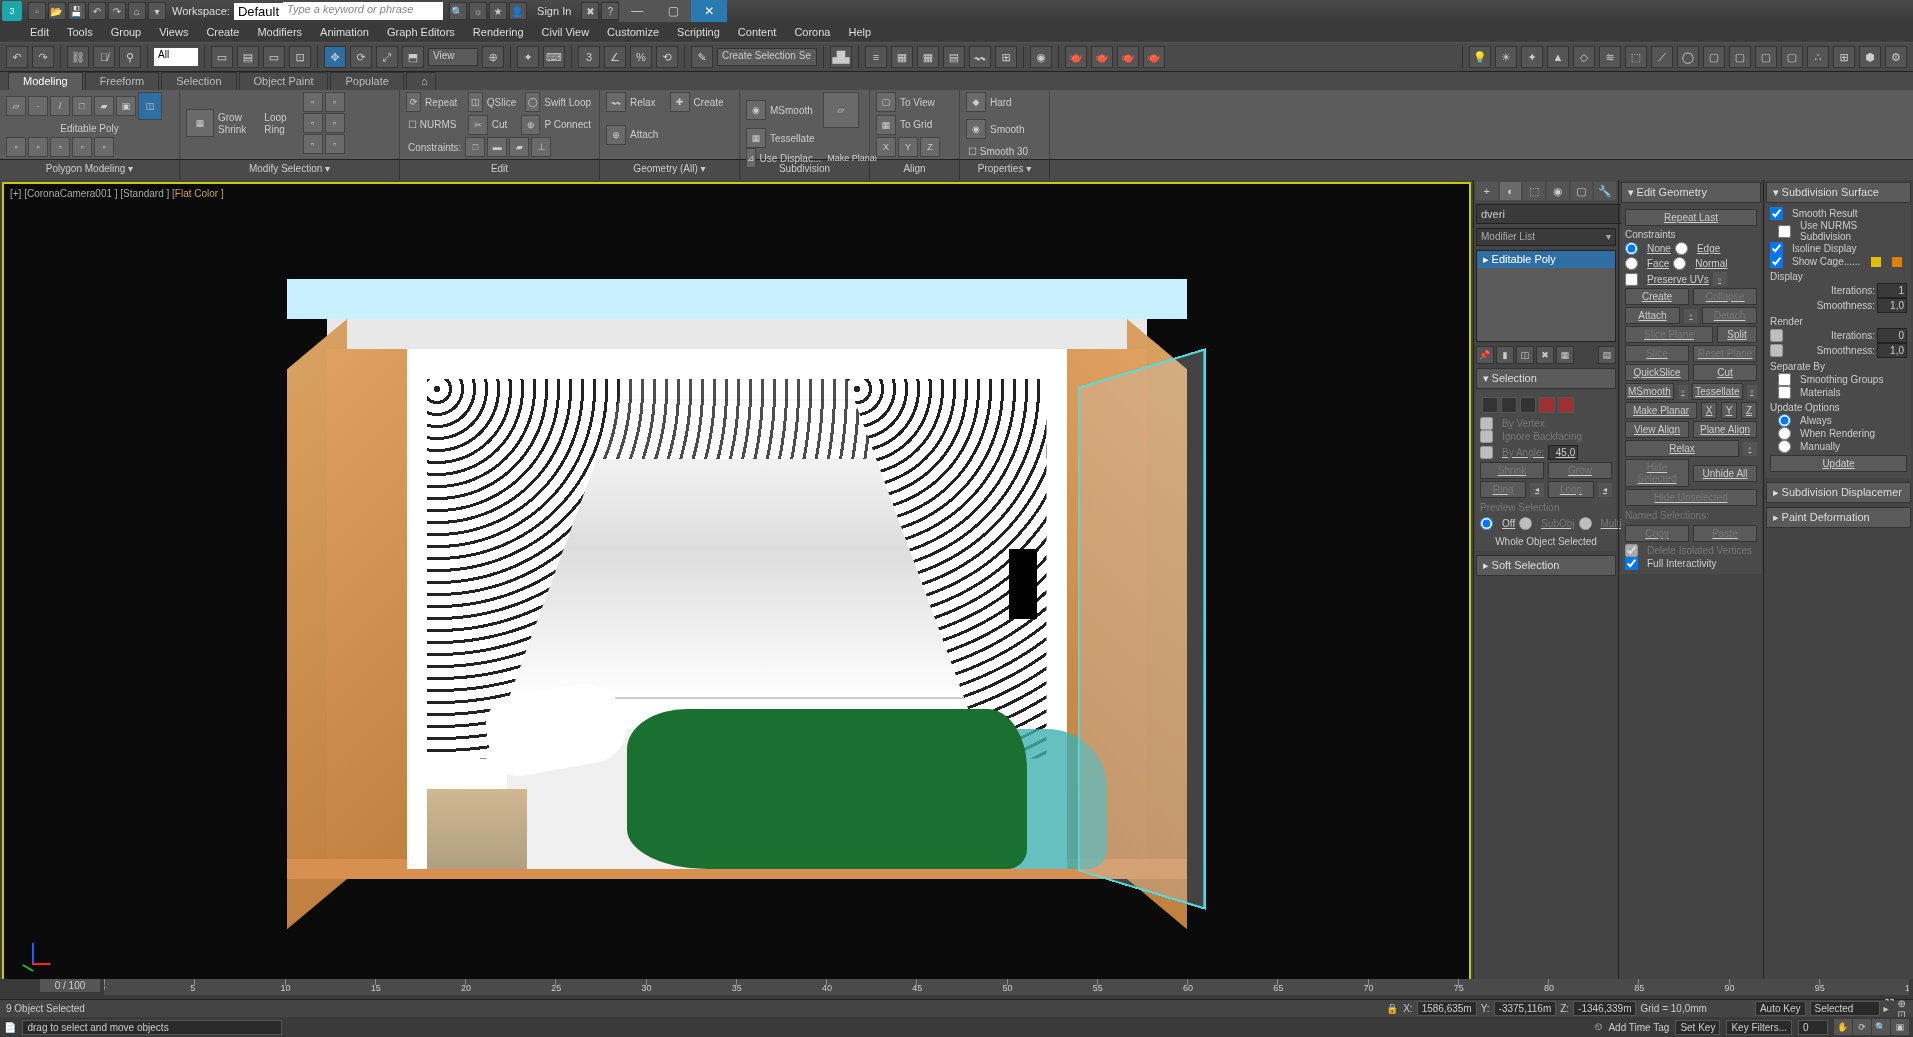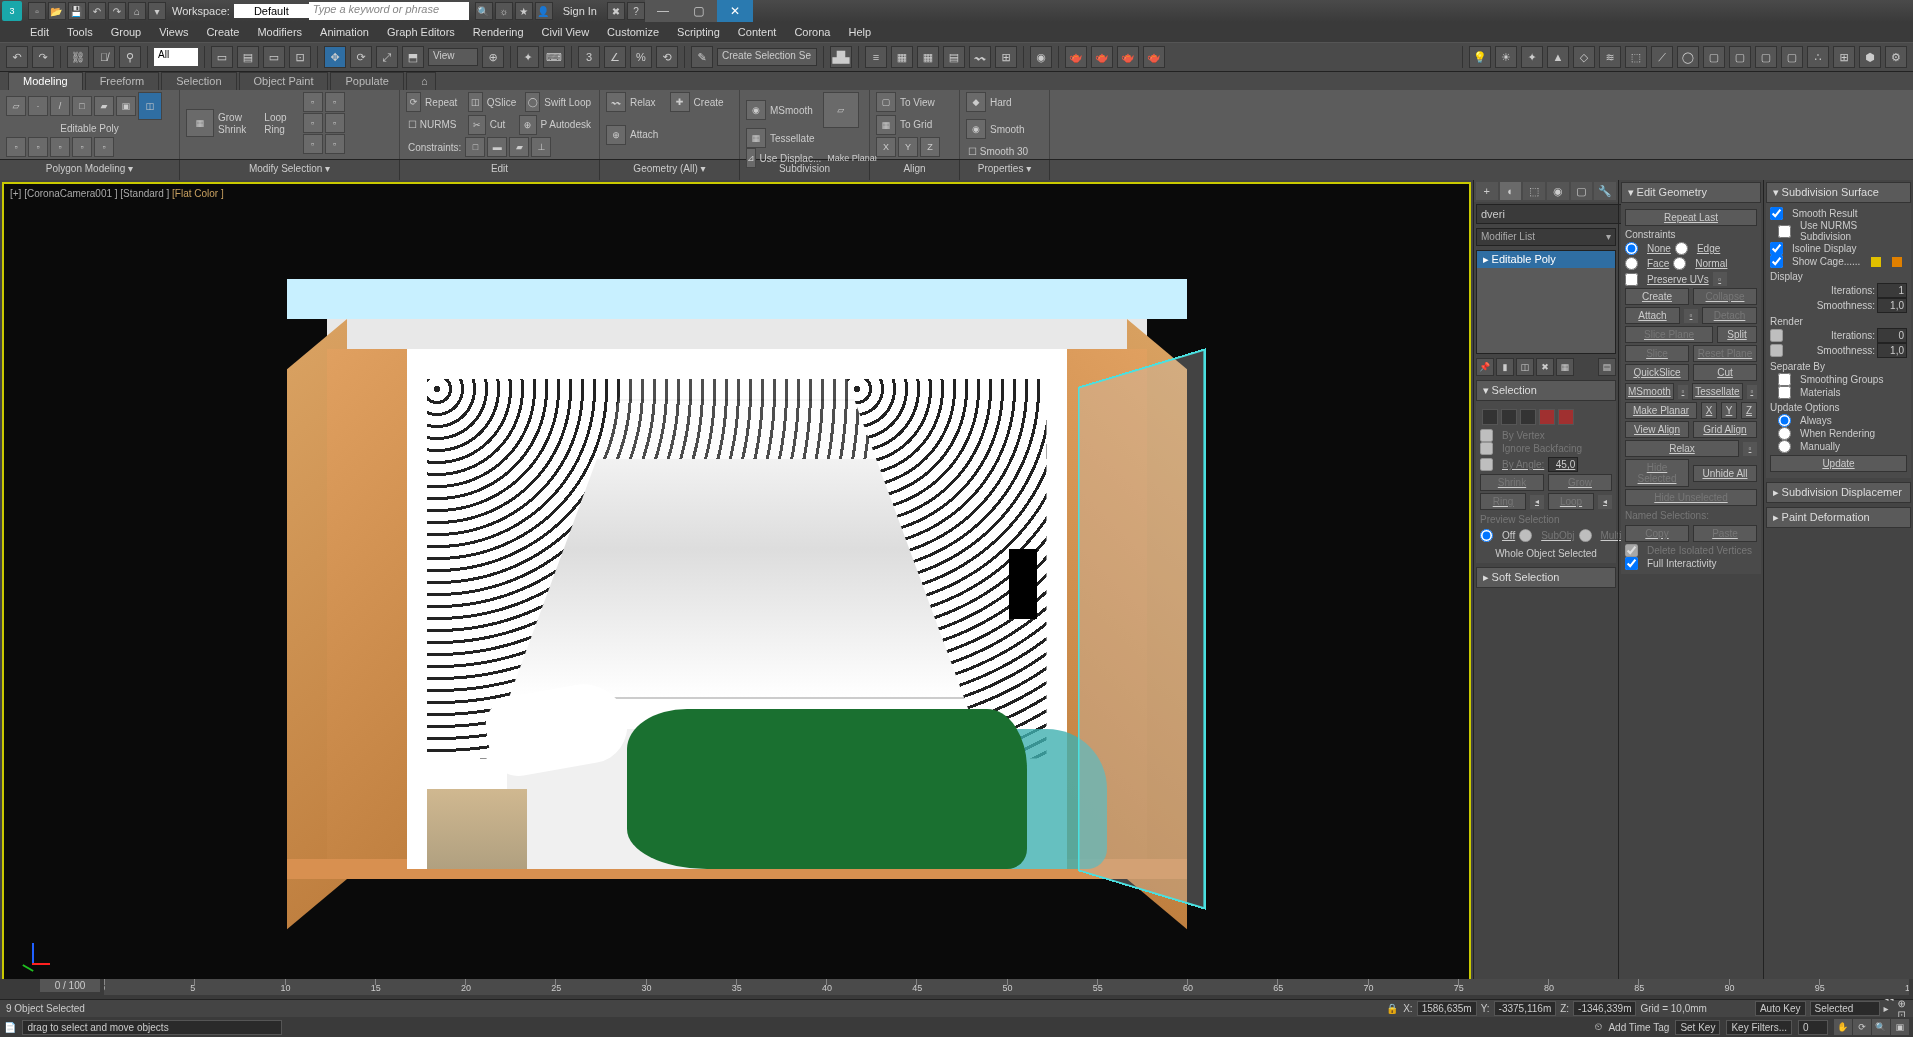--- a/index.html
+++ b/index.html
@@ -2,21 +2,21 @@
 <html><head>
 <meta charset="utf-8">
 <style>
 * { box-sizing: border-box; margin: 0; padding: 0; font-family: "Segoe UI", Tahoma, sans-serif; user-select: none; }
 body { background: #444; width: 1913px; height: 1037px; overflow: hidden; color: #ccc; font-size: 11px; }
 .titlebar { height: 22px; background: linear-gradient(#4a4a4a,#3a3a3a); display: flex; align-items: center; }
 .titlebar .logo { width: 20px; height: 20px; background: #1aa7aa; color: #fff; font-size: 9px; display: flex; align-items: center; justify-content: center; margin: 0 2px; border-radius: 2px; }
 .titlebar .qat { display: flex; gap: 2px; margin-left: 4px; }
 .titlebar .qat .btn, .titlebar .top-icons .btn { width: 18px; height: 18px; background: #555; border: 1px solid #333; display: flex; align-items: center; justify-content: center; font-size: 10px; color: #ccc; }
 .titlebar .ws-label { margin-left: 6px; font-size: 11px; color: #ddd; }
-.titlebar .ws-box { background: #fff; color: #000; padding: 1px 20px; margin-left: 4px; font-size: 11px; }
+.titlebar .ws-box { background: #fff; color: #000; padding: 1px 4px; margin-left: 4px; font-size: 13px; }
 .titlebar .title-center { flex: 1; text-align: center; color: #eee; font-size: 11px; }
 .titlebar .title-center .file { color: #b8e0ff; margin-left: 10px; }
 .titlebar .search { width: 160px; height: 18px; background: #fff; color: #888; font-style: italic; font-size: 11px; padding: 1px 4px; margin-right: 6px; }
 .titlebar .top-icons { display: flex; gap: 2px; }
 .titlebar .signin { margin: 0 10px; font-size: 11px; color: #ddd; }
 .titlebar .winctl { display: flex; }
 .titlebar .winctl div { width: 36px; height: 22px; display: flex; align-items: center; justify-content: center; font-size: 12px; }
 .winctl .min, .winctl .max { background: #555; }
 .winctl .close { background: #2a7ab0; color: #fff; }
 .menubar { height: 20px; background: #3a3a3a; display: flex; align-items: center; padding-left: 30px; gap: 18px; font-size: 11px; color: #ddd; }
@@ -75,21 +75,21 @@
 .cp-col.c2 { width: 145px; }
 .cp-col.c3 { width: 150px; }
 .cp-tabs { height: 22px; background: #4a4a4a; display: flex; gap: 2px; padding: 2px; }
 .cp-tabs .t { flex: 1; background: #555; display: flex; align-items: center; justify-content: center; font-size: 11px; }
 .cp-tabs .t.active { background: #6a6a6a; }
 .cp-name { height: 20px; display: flex; margin: 2px; }
 .cp-name input { flex: 1; background: #3a3a3a; border: 1px solid #222; color: #ccc; font-size: 11px; padding: 1px 4px; }
 .cp-name .color { width: 16px; background: #c02020; margin-left: 2px; }
 .cp-modlist { margin: 2px; }
 .cp-modlist .drop { background: #3a3a3a; border: 1px solid #222; height: 18px; font-size: 10px; color: #aaa; padding: 2px 4px; display: flex; justify-content: space-between; }
-.cp-stack { margin: 2px; height: 104px; background: #5a5a5a; border: 1px solid #222; }
+.cp-stack { margin: 2px; height: 92px; background: #5a5a5a; border: 1px solid #222; }
 .cp-stack .item { background: #2f6ea3; color: #fff; font-size: 11px; padding: 2px 6px; }
 .cp-stack-btns { display: flex; gap: 2px; margin: 2px; }
 .cp-stack-btns .b { width: 18px; height: 18px; background: #555; border: 1px solid #333; font-size: 9px; display: flex; align-items: center; justify-content: center; }
 .rollout { margin: 2px; }
 .rollout-header { background: #5a5a5a; padding: 3px 6px; font-size: 11px; color: #ddd; border: 1px solid #333; }
 .rollout-header::before { content: "▸ "; }
 .rollout-header.open::before { content: "▾ "; }
 .rollout-body { background: #4a4a4a; padding: 4px; font-size: 10px; }
 .rollout-body .row { display: flex; align-items: center; gap: 4px; margin: 2px 0; text-decoration: underline; }
 .rollout-body .btn { flex: 1; background: #5a5a5a; border: 1px solid #333; padding: 2px; text-align: center; font-size: 10px; color: #ccc; }
@@ -313,21 +313,21 @@
         <div class="rbtn">◯</div>
         <span class="rlabel">Swift Loop</span>
       </div>
     <div class="row">
         <span class="rlabel check">NURMS</span>
         <div style="width:6px"></div>
         <div class="rbtn">✂</div>
         <span class="rlabel">Cut</span>
         <div style="width:8px"></div>
         <div class="rbtn">⊕</div>
-        <span class="rlabel">P Autodesk</span>
+        <span class="rlabel">P Connect</span>
       </div>
     <div class="row">
         <span class="rlabel">Constraints:</span>
         <div class="rbtn">□</div>
         <div class="rbtn">▬</div>
         <div class="rbtn">▰</div>
         <div class="rbtn">⊥</div>
       </div>
   </div>
   <div class="panel" style="width:140px">
@@ -592,21 +592,21 @@
               <span class="tiny">▫</span>
             </div>
           <div class="row">
               <div class="btn">Make Planar</div>
               <div class="btn" style="flex:0 0 16px">X</div>
               <div class="btn" style="flex:0 0 16px">Y</div>
               <div class="btn" style="flex:0 0 16px">Z</div>
             </div>
           <div class="row">
               <div class="btn">View Align</div>
-              <div class="btn">Grid Align</div>
+              <div class="btn">Plane Align</div>
             </div>
           <div class="row">
               <div class="btn">Relax</div>
               <span class="tiny">▫</span>
             </div>
           <div class="row">
               <div class="btn dim">Hide Selected</div>
               <div class="btn">Unhide All</div>
             </div>
           <div class="row">

